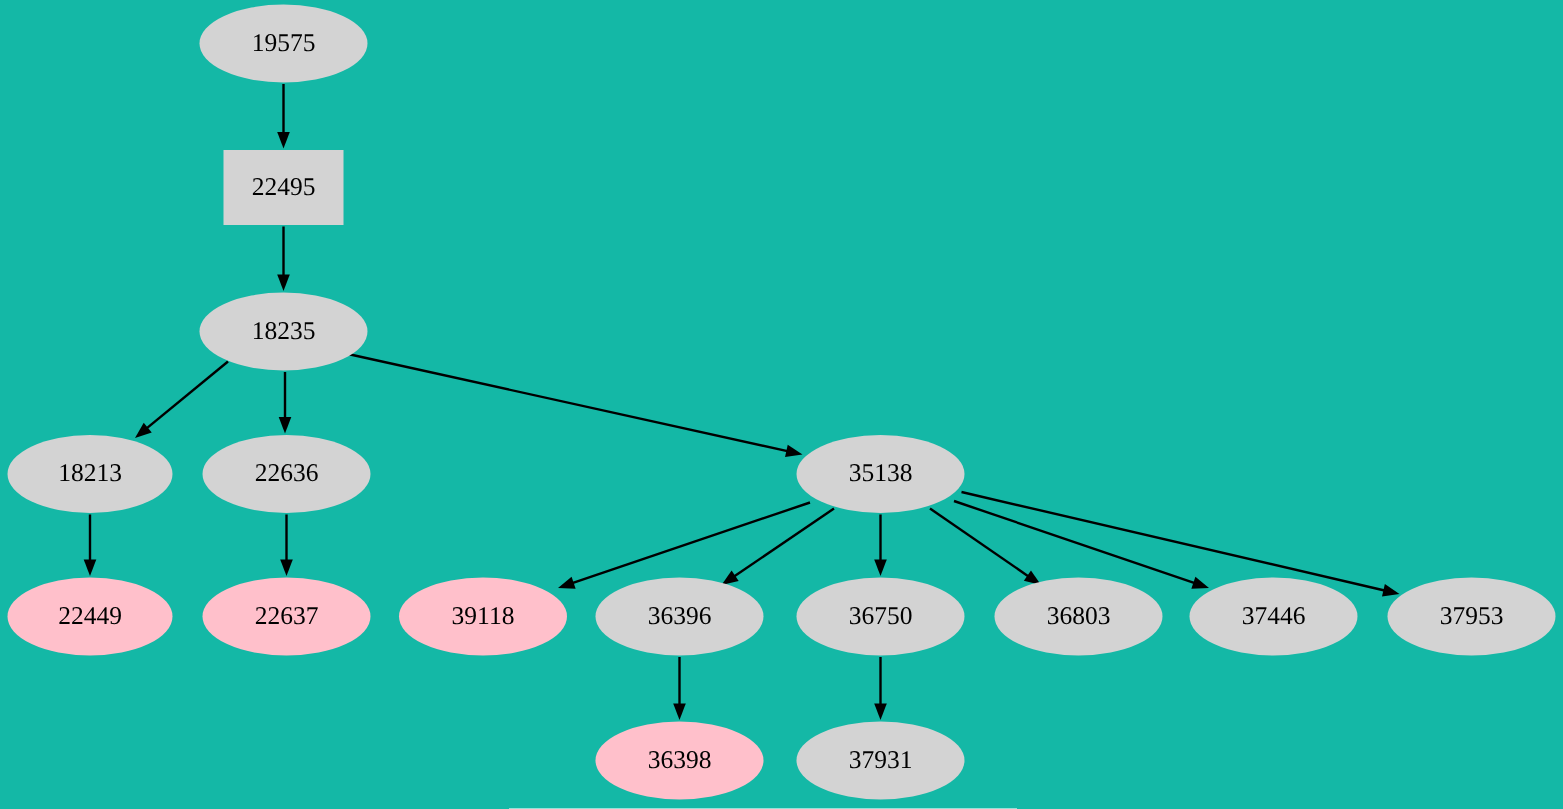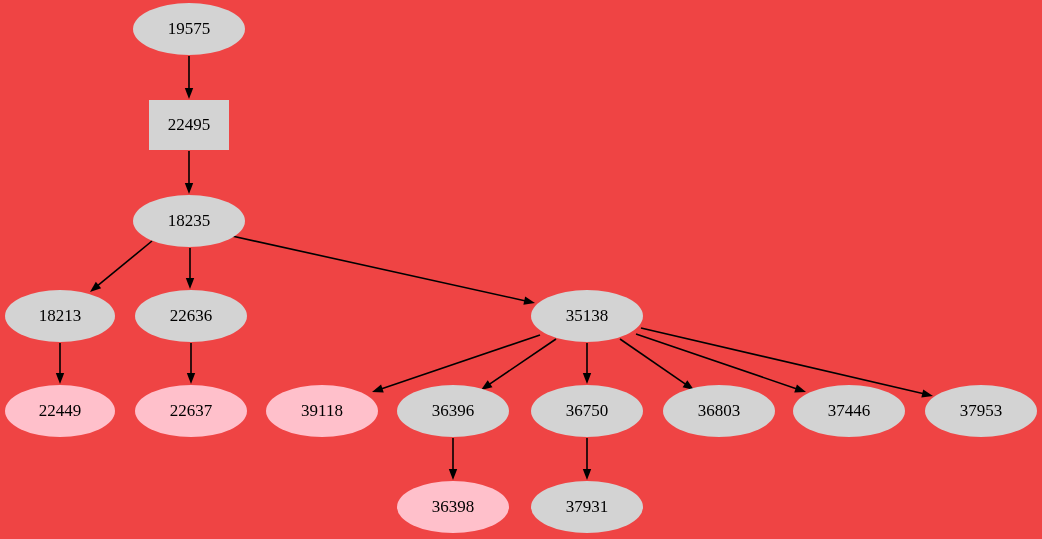--- a/index.html
+++ b/index.html
@@ -4,21 +4,21 @@
 <style>
   html, body {
     margin: 0;
     padding: 0;
     background: #ffffff;
   }
   #graph-root {
     position: relative;
     width: 1042px;
     height: 539px;
-    background: #ef4444;
+    background: #14b8a6;
     overflow: hidden;
     font-family: "Liberation Serif", "DejaVu Serif", serif;
   }
   svg#graph-canvas {
     display: block;
     width: 1042px;
     height: 539px;
   }
   .node-shape {
     stroke: none;

